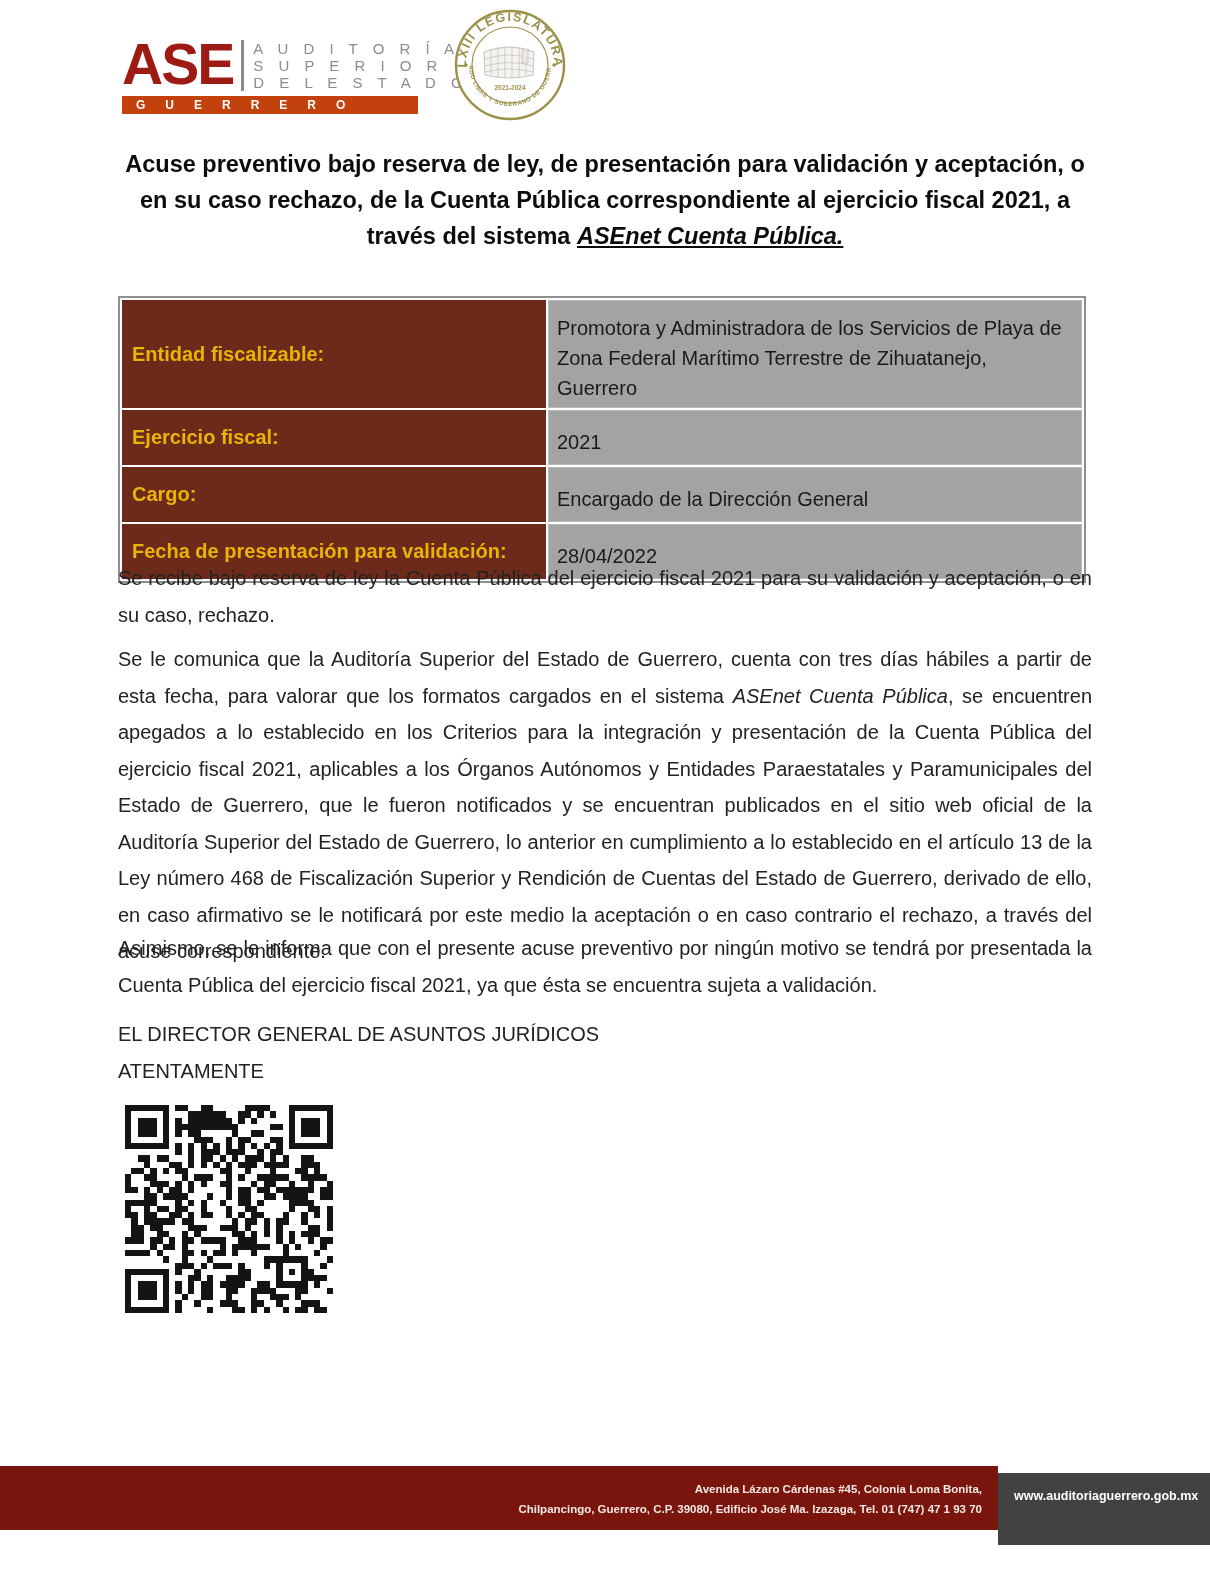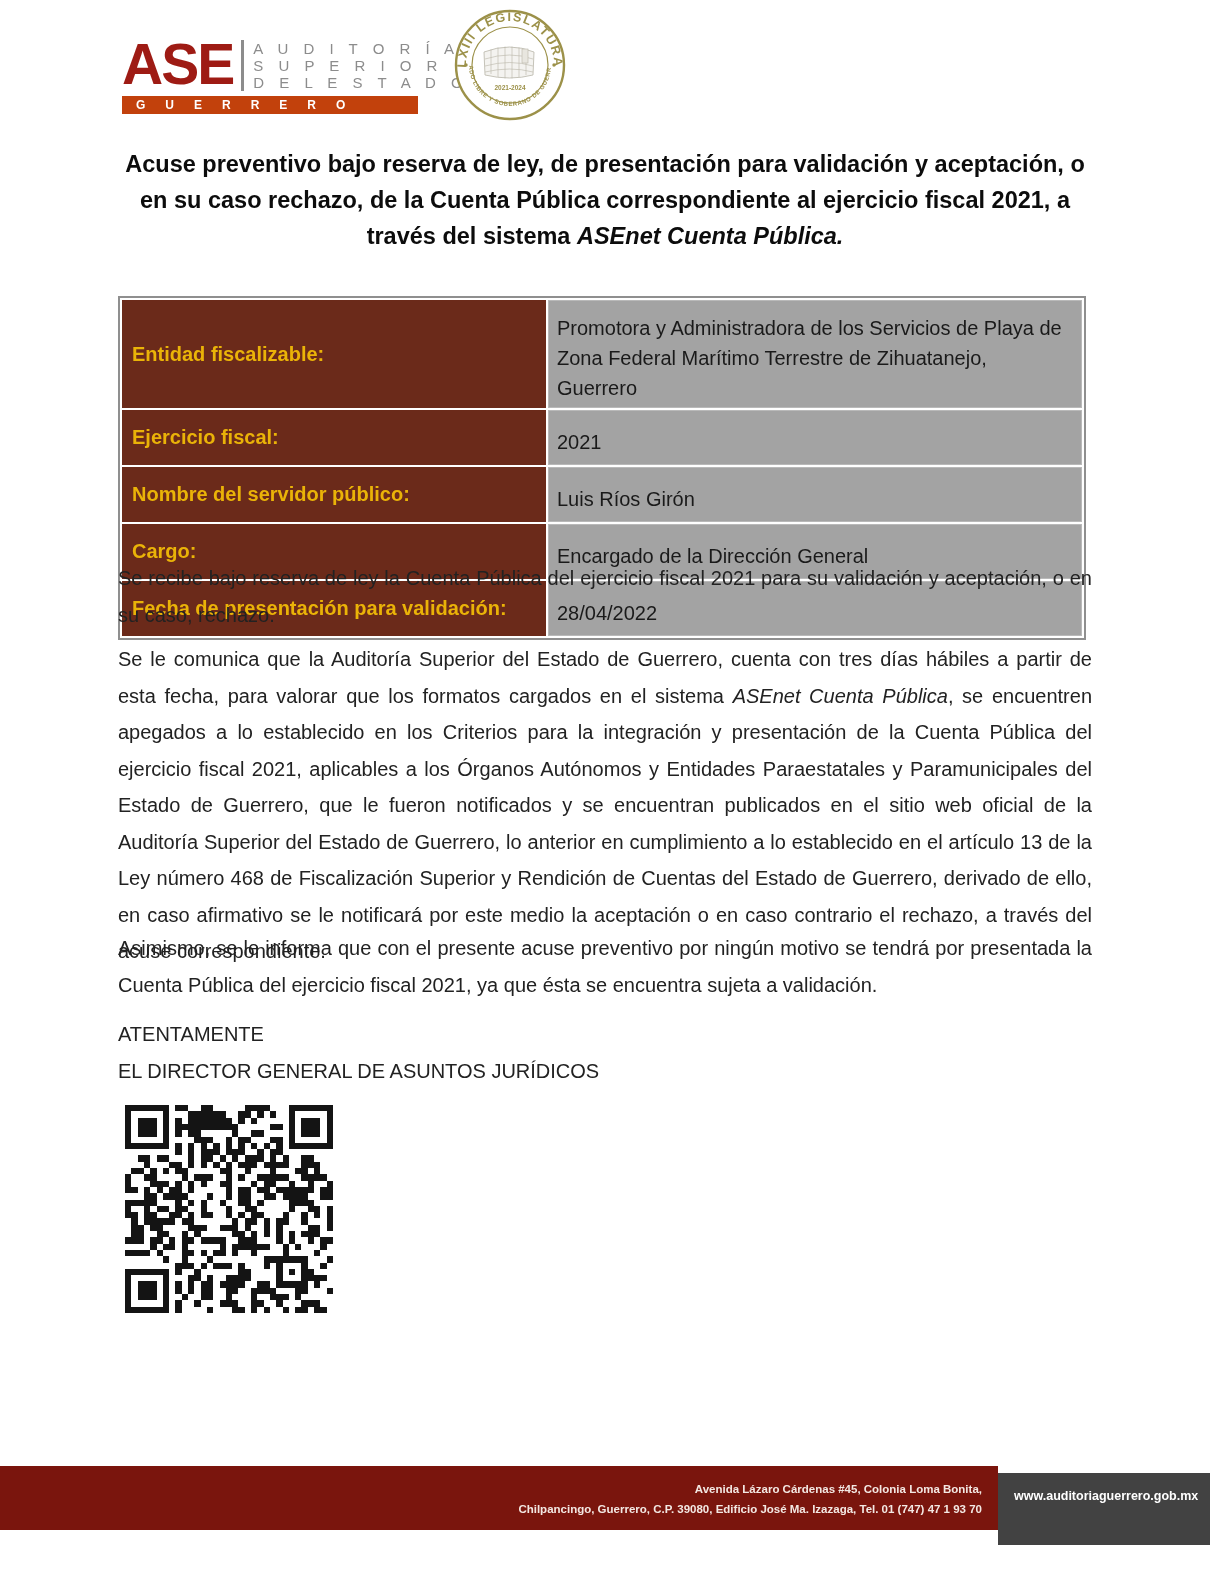--- a/index.html
+++ b/index.html
@@ -27,21 +27,21 @@
     color:#fff;font-weight:bold;font-size:12px;letter-spacing:20px;
     padding-left:14px;overflow:hidden;white-space:nowrap;
   }
   
   .seal{position:absolute;left:453px;top:8px;width:114px;height:114px;}
   
   .doc-title{
     position:absolute;left:110px;top:146px;width:990px;
     text-align:center;font-weight:bold;font-size:23.5px;line-height:36px;color:#0c0c0c;
   }
-  .doc-title em{font-style:italic;}
+  .doc-title em{font-style:italic;text-decoration:underline;}
   
   .info-table{
     position:absolute;left:118px;top:296px;width:968px;
     border:2px solid #8f8f8f;border-collapse:separate;border-spacing:2px;background:#fff;
   }
   .info-table td{font-size:20px;vertical-align:middle;}
   .info-table td.lbl{
     width:408px;background:#6b2a1a;color:#eab308;font-weight:bold;
     padding:0 6px 0 10px;
     margin-left:15px;
@@ -133,44 +133,40 @@
   <tbody>
     <tr class="tall">
       <td class="lbl">Entidad fiscalizable:</td>
       <td class="val">Promotora y Administradora de los Servicios de Playa de Zona Federal Marítimo Terrestre de Zihuatanejo, Guerrero</td>
     </tr>
     <tr class="short">
       <td class="lbl">Ejercicio fiscal:</td>
       <td class="val">2021</td>
     </tr>
     <tr class="short">
-      <td class="lbl">Nombre del servidor público:</td>
-      <td class="val">Luis Ríos Girón</td>
-    </tr>
-    <tr class="short">
       <td class="lbl">Cargo:</td>
       <td class="val">Encargado de la Dirección General</td>
     </tr>
     <tr class="short">
       <td class="lbl">Fecha de presentación para validación:</td>
       <td class="val">28/04/2022</td>
     </tr>
   </tbody>
 </table>
 
 <div class="para" id="p1">Se recibe bajo reserva de ley la Cuenta Pública del ejercicio fiscal 2021 para su validación y aceptación, o en su caso, rechazo.</div>
 
 <div class="para" id="p2"><span>Se le comunica que la Auditoría Superior del Estado de Guerrero, cuenta con tres días hábiles a partir de esta fecha, para valorar que los formatos cargados en el sistema</span>
 <em>ASEnet Cuenta Pública</em><span>, se encuentren apegados a lo establecido en los Criterios para la integración y presentación de la Cuenta Pública del ejercicio fiscal 2021, aplicables a los Órganos Autónomos y Entidades Paraestatales y Paramunicipales del Estado de Guerrero, que le fueron notificados y se encuentran publicados en el sitio web oficial de la Auditoría Superior del Estado de Guerrero, lo anterior en cumplimiento a lo establecido en el artículo 13 de la Ley número 468 de Fiscalización Superior y Rendición de Cuentas del Estado de Guerrero, derivado de ello, en caso afirmativo se le notificará por este medio la aceptación o en caso contrario el rechazo, a través del acuse correspondiente.</span></div>
 
 <div class="para" id="p3">Asimismo, se le informa que con el presente acuse preventivo por ningún motivo se tendrá por presentada la Cuenta Pública del ejercicio fiscal 2021, ya que ésta se encuentra sujeta a validación.</div>
 
 <div class="closing">
+  <div>EL DIRECTOR GENERAL DE ASUNTOS JURÍDICOS</div>
   <div>ATENTAMENTE</div>
-  <div>EL DIRECTOR GENERAL DE ASUNTOS JURÍDICOS</div>
 </div>
 
 <div class="qr-wrap">
   <svg id="qr-svg" width="208" height="212" viewBox="0 0 33 33" shape-rendering="crispEdges">
       <rect x="0" y="0" width="33" height="33" fill="#ffffff"></rect>
       <rect x="0" y="0" width="1" height="1" fill="#141414"></rect>
       <rect x="1" y="0" width="1" height="1" fill="#141414"></rect>
       <rect x="2" y="0" width="1" height="1" fill="#141414"></rect>
       <rect x="3" y="0" width="1" height="1" fill="#141414"></rect>
       <rect x="4" y="0" width="1" height="1" fill="#141414"></rect>

